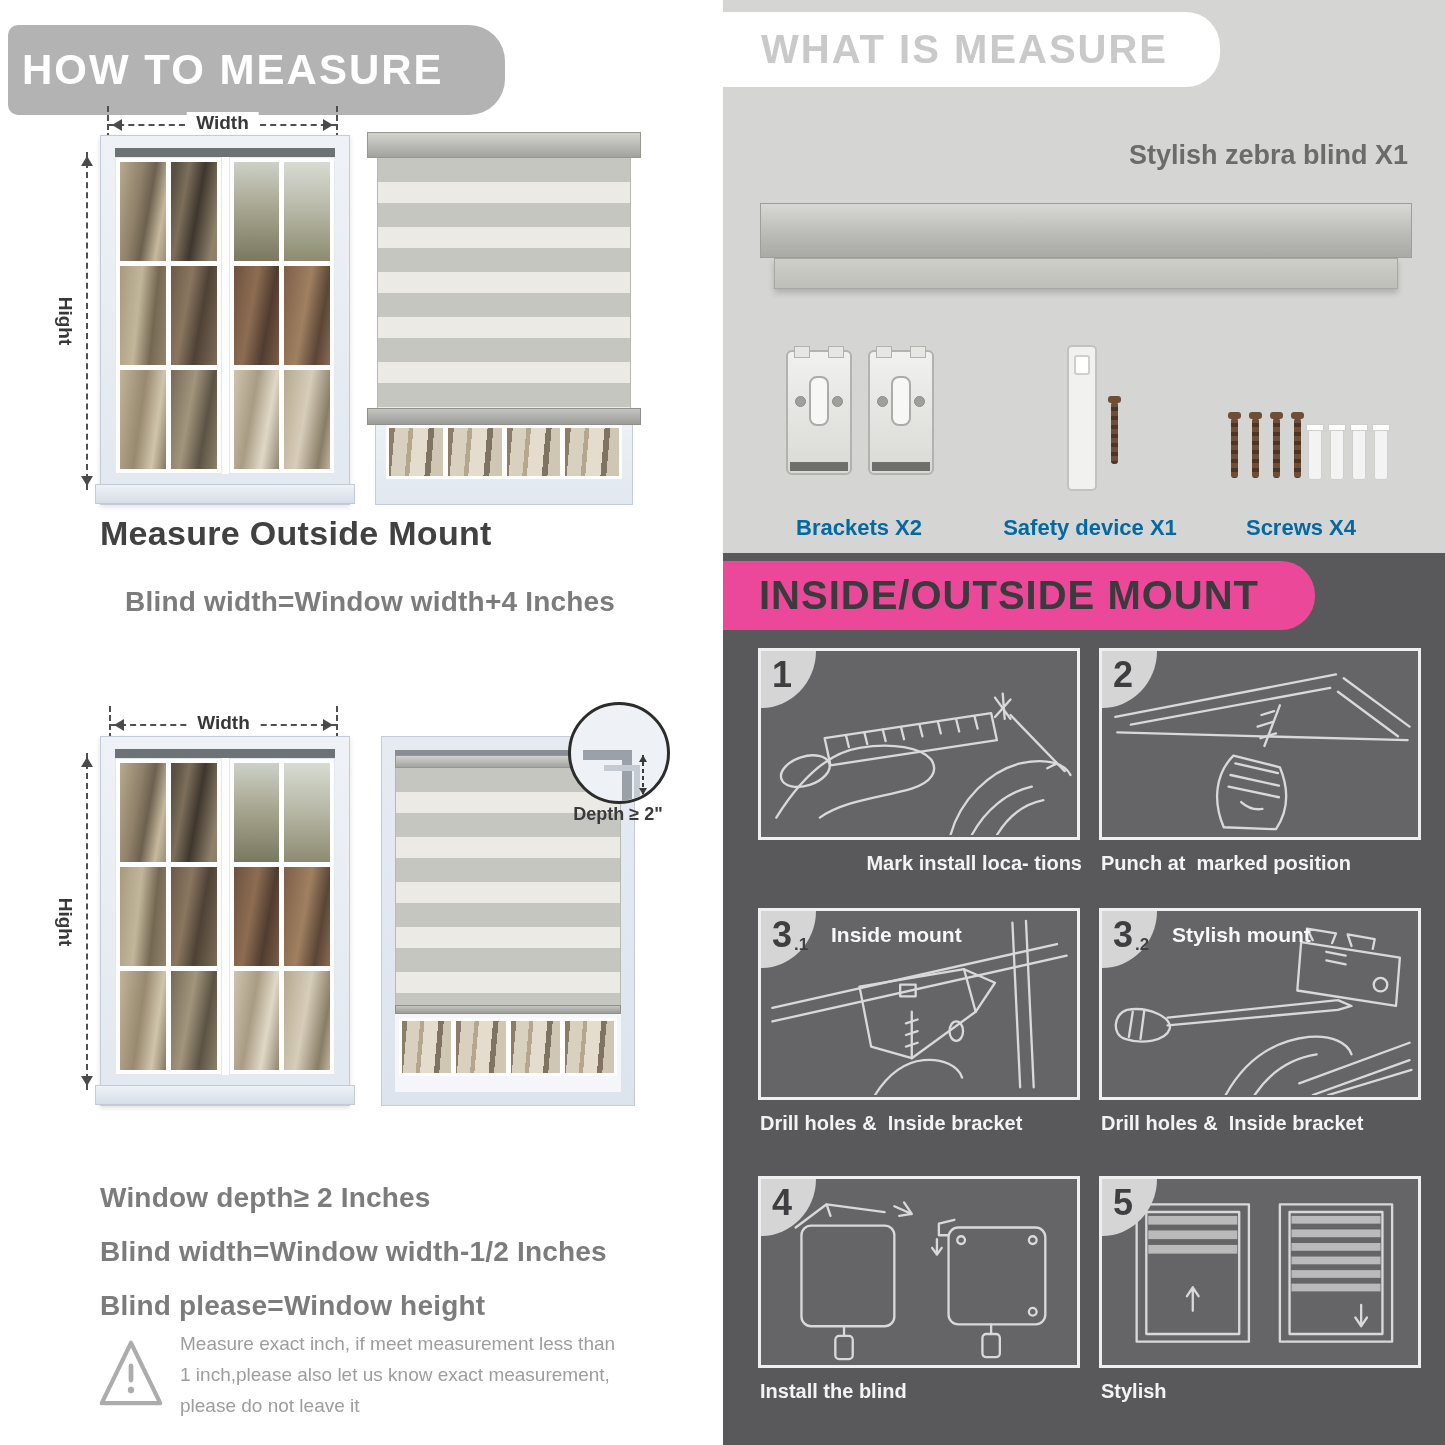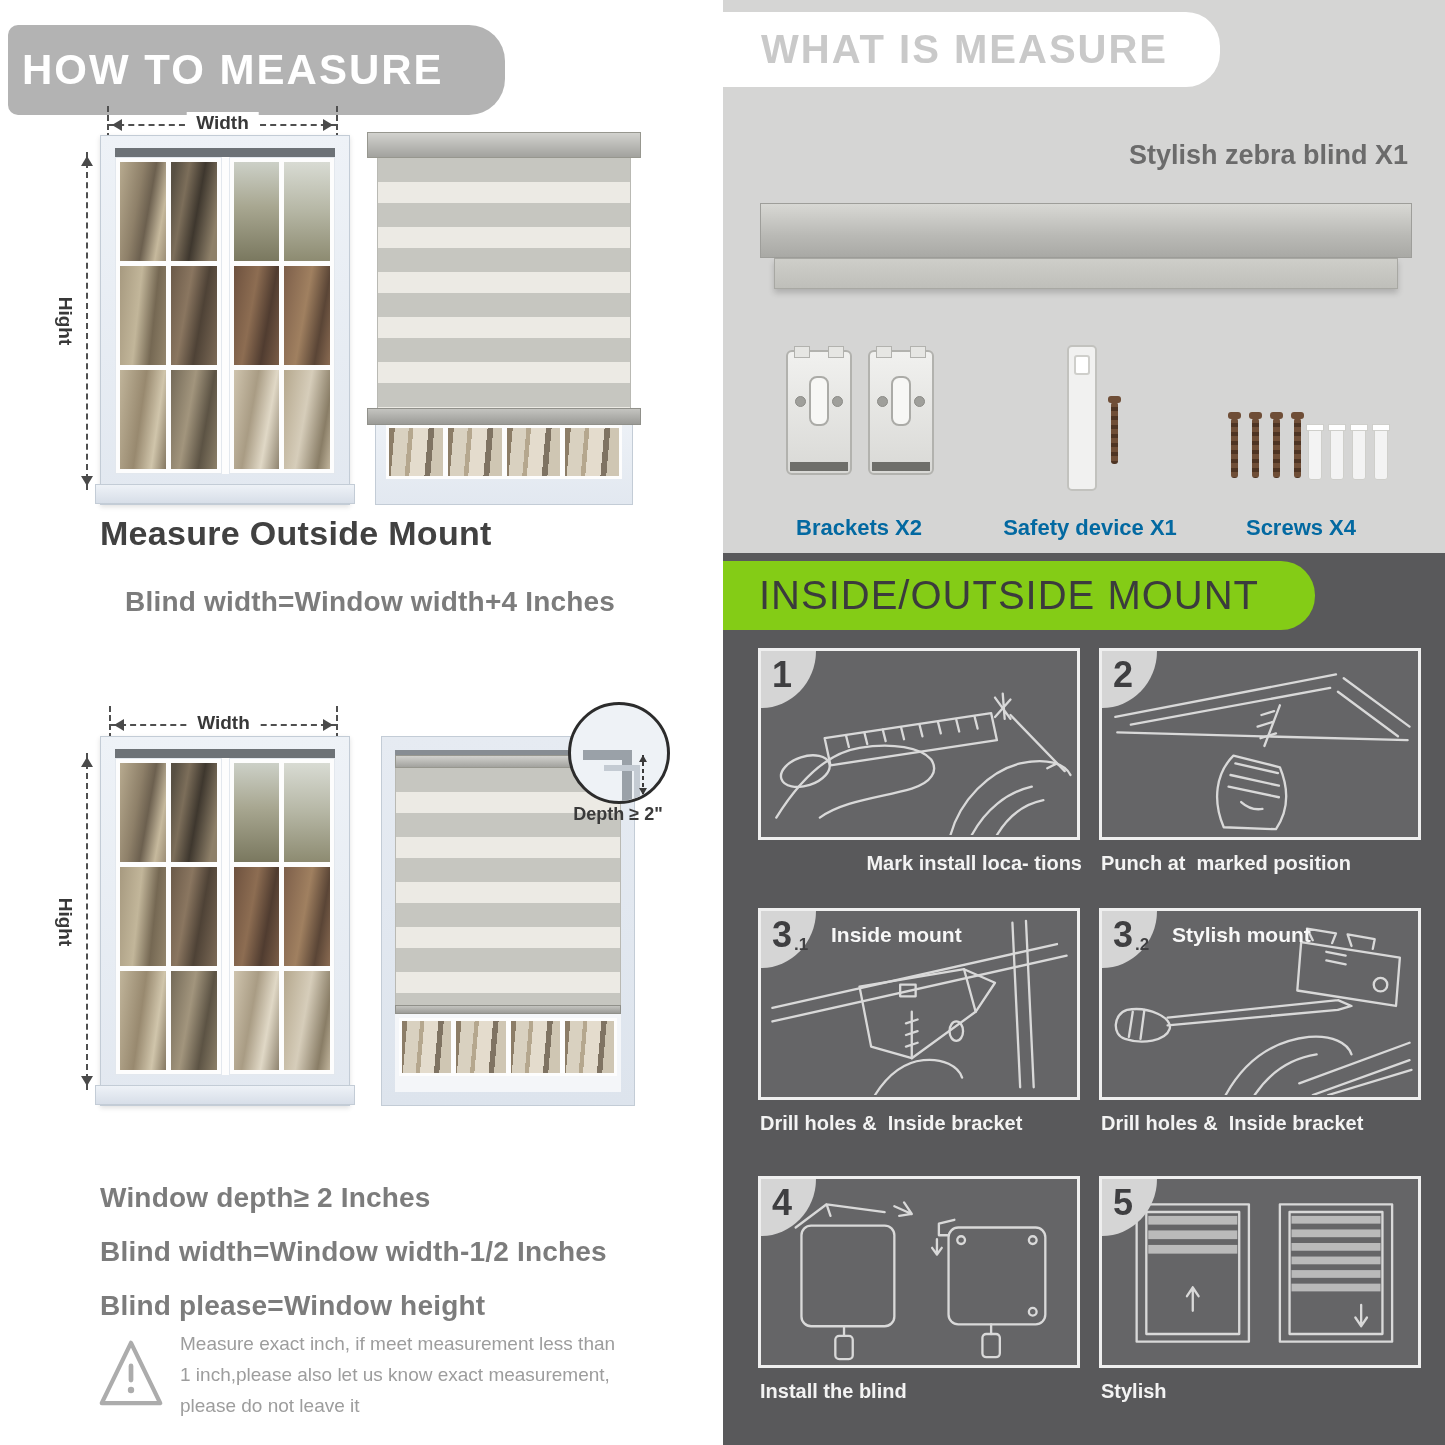--- a/index.html
+++ b/index.html
@@ -105,22 +105,22 @@
   .screw-v::before{content:"";position:absolute;left:-3px;top:-6px;width:13px;height:7px;
       background:#6f4e37;border-radius:3px;}
   .anchor{position:absolute;width:12px;background:rgba(255,255,255,.72);border:1px solid #cfcfcb;
       border-radius:3px;}
   .anchor::before{content:"";position:absolute;left:-3px;top:-5px;width:16px;height:5px;
       background:#fff;border:1px solid #cfcfcb;}
   .rt-item-label{position:absolute;top:515px;font-weight:bold;font-size:22px;color:#0369a1;text-align:center;}
 
   
   .rb-panel{left:723px;top:553px;width:722px;height:892px;background:#59595b;}
-  .rb-header{position:absolute;left:0;top:8px;width:592px;height:69px;background:#84cc16;
-      border-radius:0 34px 34px 0;color:#3b3b3d;font-weight:normal;font-size:40px;
+  .rb-header{position:absolute;left:0;top:8px;width:592px;height:69px;background:#ec4899;
+      border-radius:0 34px 34px 0;color:#3b3b3d;font-weight:bold;font-size:40px;
       letter-spacing:1px;line-height:69px;padding-left:36px;box-sizing:border-box;}
   .step-box{position:absolute;width:322px;height:192px;background:#656567;
       border:3px solid #efefef;box-sizing:border-box;overflow:hidden;}
   .badge{position:absolute;left:0;top:0;width:55px;height:57px;background:#d5d5d5;
       border-radius:0 0 100% 0;color:#3f3f41;}
   .badge .num{position:absolute;left:11px;top:3px;font-weight:bold;font-size:36px;}
   .badge .sub{position:absolute;left:33px;top:24px;font-weight:bold;font-size:17px;}
   .step-title{position:absolute;left:70px;top:12px;font-weight:bold;font-size:21px;color:#f7f7f7;}
   .step-caption{position:absolute;width:322px;font-weight:bold;font-size:20px;color:#f3f3f3;
       white-space:pre-wrap;}

